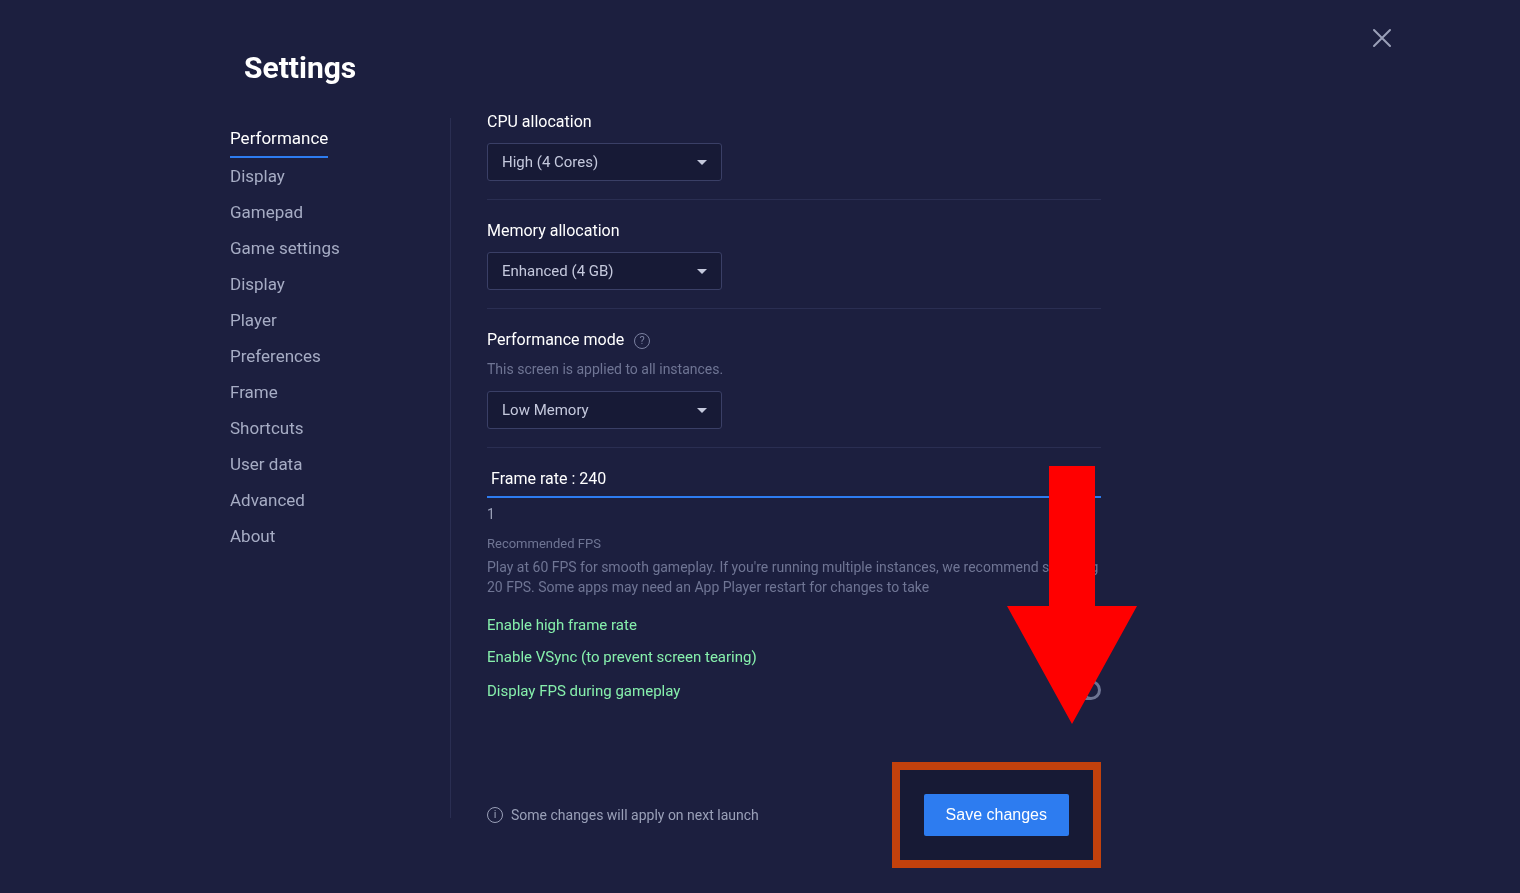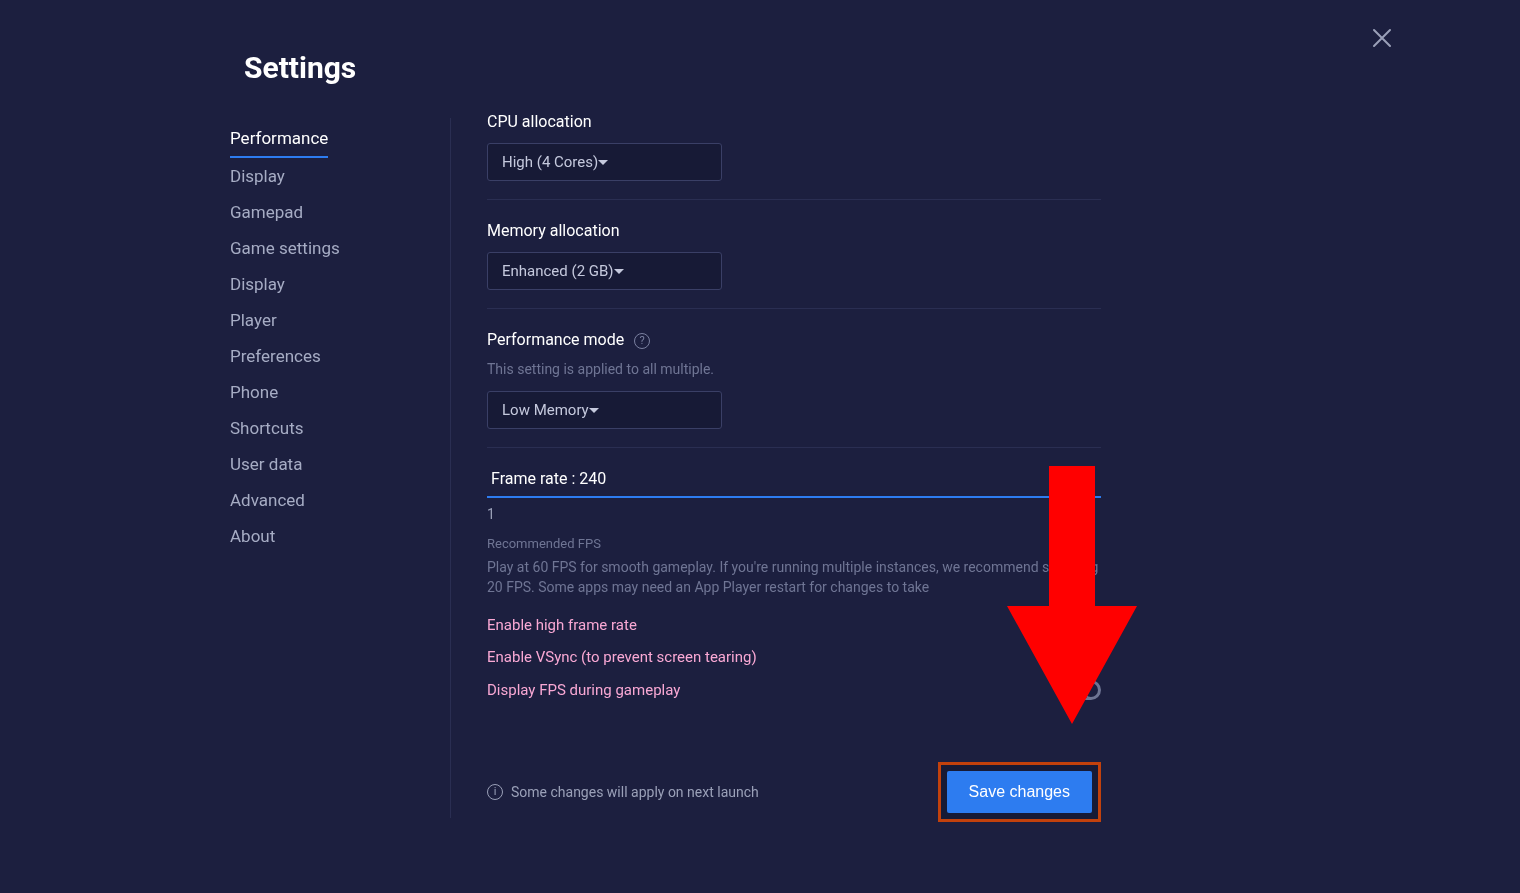--- a/index.html
+++ b/index.html
@@ -75,21 +75,21 @@
     margin-bottom: 14px;
   }
   .select {
     width: 235px;
     height: 38px;
     background: #171a36;
     border: 1px solid #3a3f66;
     border-radius: 3px;
     display: flex;
     align-items: center;
-    justify-content: flex-start;
+    justify-content: space-between;
     padding: 0 14px;
     color: #c5c9dd;
     font-size: 15px;
     cursor: pointer;
   }
   .caret {
     width: 0; height: 0;
     border-left: 5px solid transparent;
     border-right: 5px solid transparent;
     border-top: 5px solid #c5c9dd;
@@ -130,22 +130,22 @@
   }
   .rec-text {
     color: #6f7594;
     font-size: 14px;
     line-height: 1.45;
     margin-bottom: 18px;
   }
   .toggle-row {
     display: flex;
     justify-content: space-between;
-    align-items: center;
-    color: #f9a8d4;
+    align-items: flex-end;
+    color: #86efac;
     font-size: 15px;
     margin-bottom: 14px;
   }
   .toggle {
     width: 38px; height: 20px;
     border-radius: 10px;
     border: 2px solid #6f7594;
     position: relative;
   }
   .toggle-knob {
@@ -172,22 +172,22 @@
   .info-icon {
     width: 16px; height: 16px;
     border: 1.5px solid #9aa0b8;
     border-radius: 50%;
     display: inline-flex;
     align-items: center;
     justify-content: center;
     font-size: 11px;
   }
   .save-wrap {
-    border: 3px solid #c2410c;
-    padding: 6px;
+    border: 8px solid #c2410c;
+    padding: 24px;
     background: rgba(0,0,0,0.15);
     margin-left: 12px;
   }
   .save-btn {
     background: #2d7cf0;
     color: #ffffff;
     border: none;
     padding: 12px 22px;
     font-size: 16px;
     font-weight: 500;
@@ -215,21 +215,21 @@
 
 <div class="container">
   <div class="sidebar">
     <div class="sidebar-item active">Performance</div>
     <div class="sidebar-item">Display</div>
     <div class="sidebar-item">Gamepad</div>
     <div class="sidebar-item">Game settings</div>
     <div class="sidebar-item">Display</div>
     <div class="sidebar-item">Player</div>
     <div class="sidebar-item">Preferences</div>
-    <div class="sidebar-item">Phone</div>
+    <div class="sidebar-item">Frame</div>
     <div class="sidebar-item">Shortcuts</div>
     <div class="sidebar-item">User data</div>
     <div class="sidebar-item">Advanced</div>
     <div class="sidebar-item">About</div>
   </div>
 
   <div class="vdiv"></div>
 
   <div class="main">
 
@@ -237,31 +237,31 @@
       <div class="label">CPU allocation</div>
       <div class="select">
         <span>High (4 Cores)</span>
         <span class="caret"></span>
       </div>
     </div>
 
     <div class="section">
       <div class="label">Memory allocation</div>
       <div class="select">
-        <span>Enhanced (2 GB)</span>
+        <span>Enhanced (4 GB)</span>
         <span class="caret"></span>
       </div>
     </div>
 
     <div class="section">
       <div class="label">
         <span>Performance mode</span>
         <span class="help-icon">?</span>
       </div>
-      <div class="sublabel">This setting is applied to all multiple.</div>
+      <div class="sublabel">This screen is applied to all instances.</div>
       <div class="select">
         <span>Low Memory</span>
         <span class="caret"></span>
       </div>
     </div>
 
     <div class="section noborder">
       <div class="frame-label">Frame rate : 240</div>
       <div class="slider-track"></div>
       <div class="slider-0">1</div>

